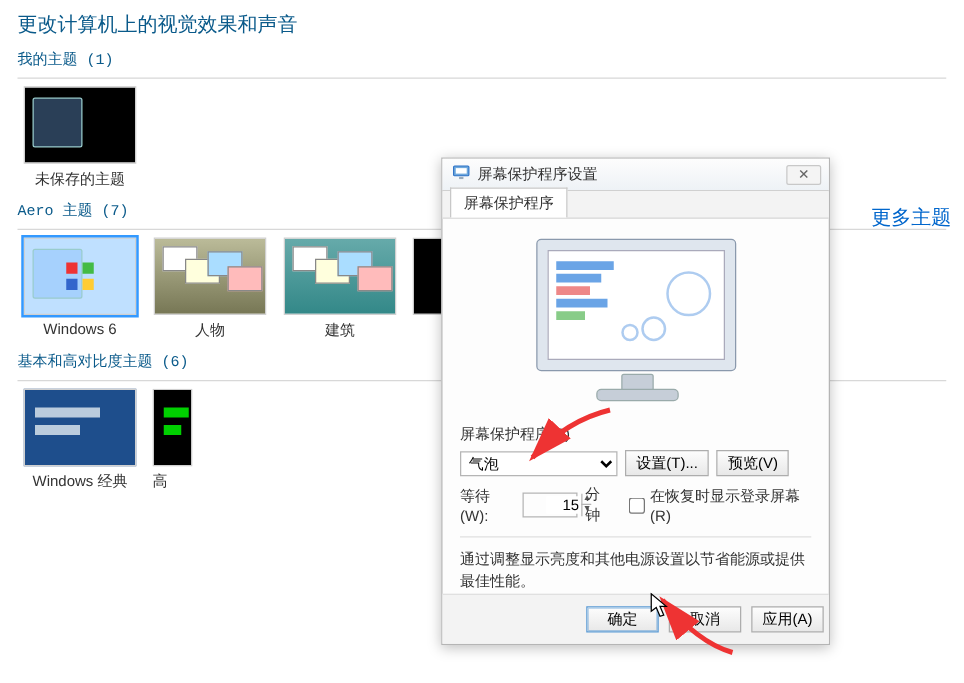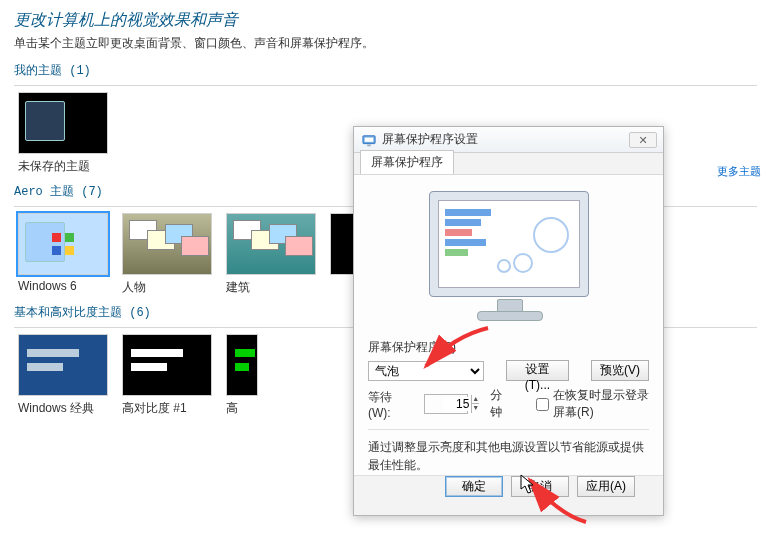--- a/index.html
+++ b/index.html
@@ -1,50 +1,50 @@
 <!DOCTYPE html>
 <html><head>
 <meta charset="utf-8">
 <style>
   * { box-sizing: border-box; margin: 0; padding: 0; font-family: "Microsoft YaHei", "Segoe UI", Tahoma, sans-serif; }
   body { background: #fff; width: 771px; height: 546px; overflow: hidden; position: relative; font-size: 12px; color: #333; }
   .page { padding: 10px 14px 0 14px; }
-  .page-title { color: #0a5a8a; font-size: 16px; font-weight: normal; margin-bottom: 4px; font-style: italic; }
+  .page-title { color: #0a5a8a; font-size: 16px; font-weight: normal; margin-bottom: 4px; }
   .page-sub { color: #333; font-size: 12px; margin-bottom: 8px; }
   .section-head { color: #0a5a8a; font-size: 12px; padding: 2px 0 4px 0; border-bottom: none; font-family: Liberation Mono, monospace; }
   .section { margin-top: 6px; }
   .rule { height: 1px; background: #d8d8d8; margin: 2px 0 6px 0; }
   .theme-grid { display: flex; flex-wrap: wrap; gap: 12px; padding-left: 4px; }
-  .theme-item { width: 92px; display: flex; flex-direction: column; align-items: flex-start; cursor: pointer; }
+  .theme-item { width: 92px; display: flex; flex-direction: column; align-items: center; cursor: pointer; }
   .theme-item.sel .thumb { outline: 2px solid #3399ff; background: #bfe0ff; }
   .thumb { width: 90px; height: 62px; border: 1px solid #d0d0d0; background: #eee; position: relative; overflow: hidden; }
   .thumb .inner1 { position:absolute; left:6px; top:8px; width:40px; height:40px; background: rgba(120,180,250,.35); border:1px solid #9cc; border-radius:2px; }
   .thumb.black .bg { position:absolute; inset:0; background:#000; }
   .thumb.black .inner1 { background: rgba(120,180,250,.35); }
   .thumb.photos { background: linear-gradient(#6aa, #388); }
   .thumb.photos .p { position:absolute; width:28px; height:20px; background:#fff; border:1px solid #888; }
   .thumb.photos .p1{ left:6px; top:6px;} .thumb.photos .p2{ left:24px; top:16px; background:#ffd;} .thumb.photos .p3{ left:42px; top:10px; background:#adf;} .thumb.photos .p4{ left:58px; top:22px; background:#fbb;}
   .thumb.hc1 .bg{position:absolute;inset:0;background:#000;} .thumb.hc1 .bar{position:absolute;left:8px;width:52px;height:8px;background:#fff;} .thumb.hc1 .b1{top:14px;} .thumb.hc1 .b2{top:28px;width:36px;}
   .thumb.hc2 .bg{position:absolute;inset:0;background:#000;} .thumb.hc2 .bar{position:absolute;left:8px;width:52px;height:8px;background:#00d000;} .thumb.hc2 .b1{top:14px;} .thumb.hc2 .b2{top:28px;width:36px;}
   .thumb.basic { background:#fff;} .thumb.basic .bar{position:absolute;left:8px;width:52px;height:8px;background:#2a80d8;} .thumb.basic .b1{top:14px;} .thumb.basic .b2{top:28px;width:36px;}
   .thumb.classic { background:#1e4e8c;} .thumb.classic .bar{position:absolute;left:8px;width:52px;height:8px;background:#bcd;} .thumb.classic .b1{top:14px;} .thumb.classic .b2{top:28px;width:36px;}
   .thumb.win7 { background: linear-gradient(#7fb6f0,#2a70c6);} .thumb.win7 .logo{position:absolute;left:50%;top:50%;width:22px;height:22px;transform:translate(-50%,-50%);}
   .thumb.win7 .q{position:absolute;width:9px;height:9px;} .q.r{background:#e33;left:0;top:0;} .q.g{background:#4b4;right:0;top:0;} .q.b{background:#36c;left:0;bottom:0;} .q.y{background:#fc3;right:0;bottom:0;}
   .thumb.edge { background: linear-gradient(90deg,#000 80%,#6aa); }
   .theme-label { margin-top: 4px; font-size: 12px; color: #333; text-align: center; }
-  .more-link { position:absolute; right:10px; top:164px; color:#0066cc; font-size:11px; cursor:pointer; }
+  .more-link { position:absolute; right:10px; top:164px; color:#0066cc; font-size:16px; cursor:pointer; }
 
   
   .dialog {
     position: absolute; left: 353px; top: 126px; width: 311px; height: 390px;
     background: #fdfdfd; border: 1px solid #b5b5b5; box-shadow: 0 2px 10px rgba(0,0,0,.25);
     display:flex; flex-direction:column;
   }
   .dlg-titlebar { height: 26px; display:flex; align-items:center; justify-content:space-between; padding:0 6px 0 8px; background:linear-gradient(#fdfdfd,#eef2f6); border-bottom:1px solid #d0d0d0; }
-  .dlg-titlebar .t-left { display:flex; align-items:flex-end; gap:6px; }
+  .dlg-titlebar .t-left { display:flex; align-items:flex-start; gap:6px; }
   .dlg-icon { width:14px; height:14px; display:inline-block; }
   .dlg-icon svg { width:14px; height:14px; }
   .dlg-title { font-size:12px; color:#333; }
   .dlg-close { width:28px; height:16px; border:1px solid #c8c8c8; background:#f4f4f4; color:#666; font-size:11px; line-height:14px; text-align:center; border-radius:2px; cursor:pointer; }
   .tabstrip { height:22px; display:flex; align-items:flex-end; padding:2px 6px 0 6px; background:#f3f3f3; border-bottom:1px solid #d8d8d8; }
   .tab { padding:3px 10px; font-size:12px; border:1px solid #c8c8c8; border-bottom:none; background:#fff; margin-right:4px; }
   .dlg-body { flex:1; padding:10px 14px 6px 14px; overflow:hidden; position:relative; }
   .monitor-preview { width:196px; height:146px; margin:0 auto 8px auto; position:relative; }
   .mon-body { position:absolute; left:18px; top:6px; width:160px; height:106px; background:#dfe6ee; border:1px solid #8a99ad; border-radius:4px; }
   .mon-screen { position:absolute; left:8px; top:8px; right:8px; bottom:8px; background:#fff; border:1px solid #aab; overflow:hidden; }
@@ -52,48 +52,47 @@
   .mon-base { position:absolute; left:66px; top:126px; width:66px; height:10px; background:#c6ced8; border:1px solid #9aa; border-radius:4px; }
   .ss-bubble { position:absolute; border-radius:50%; border:2px solid rgba(120,170,230,.6); }
   .bb1{ width:36px;height:36px; right:10px; top:16px; }
   .bb2{ width:20px;height:20px; right:46px; top:52px; }
   .bb3{ width:14px;height:14px; right:68px; bottom:14px; }
   .desk-mini { position:absolute; left:6px; top:8px; width:46px; height:70px; display:flex; flex-direction:column; gap:3px; }
   .desk-mini .r { height:7px; background:#6aa4e6; width:100%; }
   .desk-mini .r:nth-child(2){width:80%;} .desk-mini .r:nth-child(3){width:60%;background:#e88;} .desk-mini .r:nth-child(4){width:90%;} .desk-mini .r:nth-child(5){width:50%;background:#8c8;}
 
   .group-label { font-size:12px; color:#333; margin:2px 0 4px 0; }
-  .row { display:flex; align-items:center; gap:22px; margin-bottom:6px; }
+  .row { display:flex; align-items:center; gap:6px; margin-bottom:6px; }
   select.combo, .spin, .btn { font-size:12px;padding-left:18px; }
   select.combo { width:126px; height:20px; border:1px solid #b5b5b5; background:#fff; padding:0 2px; }
   .btn { height:21px; min-width:58px; padding:0 8px; border:1px solid #adadad; background:linear-gradient(#fdfdfd,#e8e8e8); cursor:pointer; }
   .btn.default { border-color:#5b9bd5; box-shadow:0 0 0 1px rgba(91,155,213,.5) inset; }
   .spin { width:44px; height:20px; border:1px solid #b5b5b5; display:inline-flex; align-items:center; }
   .spin input { width:28px; border:none; outline:none; text-align:right; padding-right:2px; font-size:12px; }
   .spin .arrows { width:14px; display:flex; flex-direction:column; }
   .spin .arrows div { height:9px; border-left:1px solid #b5b5b5; font-size:7px; line-height:8px; text-align:center; color:#555; cursor:pointer; }
   .spin .arrows div:first-child{border-bottom:1px solid #b5b5b5;}
   .chk { display:inline-flex; align-items:center; gap:4px; }
   .chk input { width:13px; height:13px; }
   .sep { height:1px; background:#e0e0e0; margin:8px 0; }
   .pm-desc { color:#333; font-size:12px; line-height:1.5; }
-  .dlg-footer { height:40px; border-top:1px solid #e0e0e0; background:#f3f3f3; display:flex; align-items:flex-start; justify-content:flex-end; gap:8px; padding:0 28px; }
+  .dlg-footer { height:40px; border-top:1px solid #e0e0e0; background:#f3f3f3; display:flex; align-items:center; justify-content:flex-end; gap:8px; padding:0 4px; }
 
   
   .anno { position:absolute; pointer-events:none; }
 
   
   .cursor { position:absolute; width:18px; height:22px; pointer-events:none; }
 </style>
 </head>
 <body>
 
 <div class="page">
   <div class="page-title">更改计算机上的视觉效果和声音</div>
-  <div class="page-sub">单击某个主题立即更改桌面背景、窗口颜色、声音和屏幕保护程序。</div>
 
   <div class="section">
     <div class="section-head">我的主题 (1)</div>
     <div class="rule"></div>
     <div class="theme-grid">
       <div class="theme-item">
         <div class="thumb black">
             <div class="bg"></div>
             <div class="inner1"></div>
           </div>
@@ -146,28 +145,20 @@
   <div class="section">
     <div class="section-head">基本和高对比度主题 (6)</div>
     <div class="rule"></div>
     <div class="theme-grid">
       <div class="theme-item">
         <div class="thumb classic">
             <div class="bar b1"></div>
             <div class="bar b2"></div>
           </div>
         <div class="theme-label">Windows 经典</div>
-      </div>
-      <div class="theme-item">
-        <div class="thumb hc1">
-            <div class="bg"></div>
-            <div class="bar b1"></div>
-            <div class="bar b2"></div>
-          </div>
-        <div class="theme-label">高对比度 #1</div>
       </div>
       <div class="theme-item" style="width:32px;overflow:hidden;align-items:flex-start;">
         <div class="thumb hc2" style="width:32px;">
             <div class="bg"></div>
             <div class="bar b1" style="width:20px;"></div>
             <div class="bar b2" style="width:14px;"></div>
           </div>
         <div class="theme-label">高</div>
       </div>
     </div>

